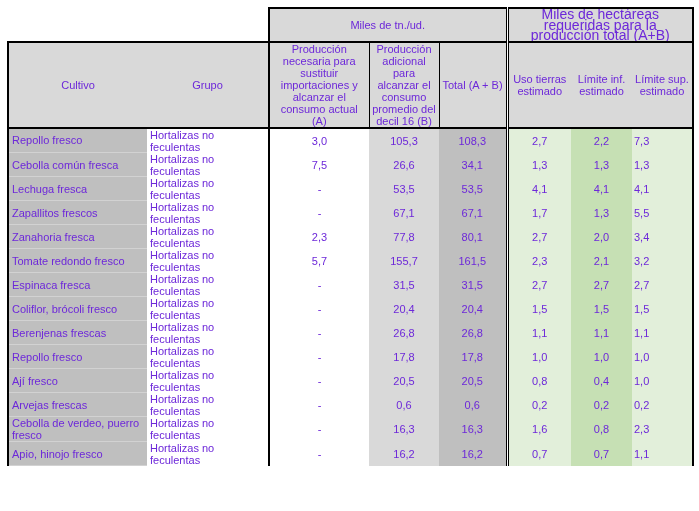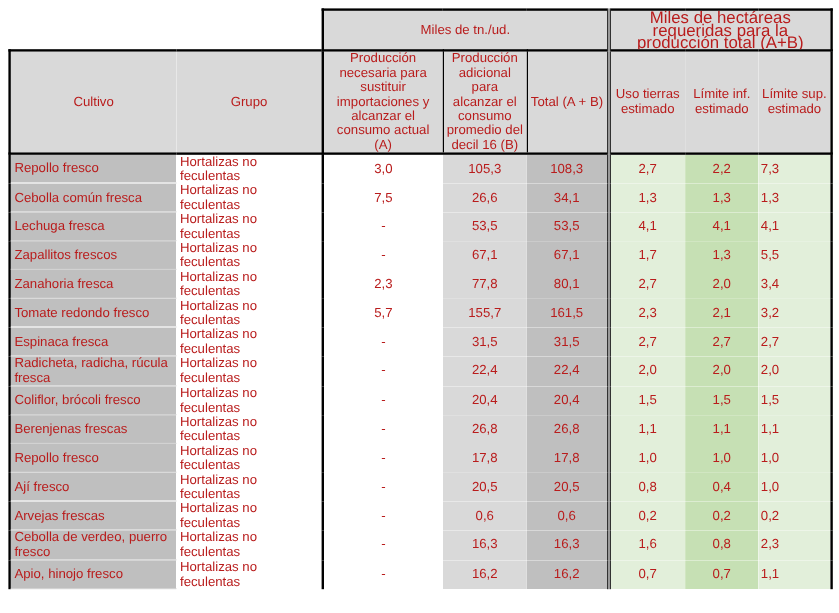--- a/index.html
+++ b/index.html
@@ -1,18 +1,18 @@
 <!DOCTYPE html>
 <html><head>
 <meta charset="utf-8">
 <style>
   html,body{margin:0;padding:0;background:#fff;}
   .sheet{
     position:relative;width:699px;height:511px;background:#fff;
-    font-family:"Liberation Sans",sans-serif;color:#b91c1c;overflow:hidden;
+    font-family:"Liberation Sans",sans-serif;color:#6d28d9;overflow:hidden;
   }
   table.crops{
     position:absolute;left:7px;top:7px;width:685px;
     border-collapse:collapse;table-layout:fixed;
   }
   td{font-size:11px;line-height:12px;overflow:hidden;padding:0 2px;vertical-align:middle;}
   
   tr.band-row{height:20px;}
   td.band-empty{border:none;background:#fff;}
   td.band{background:#D9D9D9;border:2px solid #000;text-align:center;}
@@ -134,30 +134,20 @@
           <td class="c-cultivo">Espinaca fresca</td>
           <td class="c-grupo">Hortalizas no feculentas</td>
           <td class="c-a">-</td>
           <td class="c-b">31,5</td>
           <td class="c-total">31,5</td>
           <td class="c-uso">2,7</td>
           <td class="c-inf">2,7</td>
           <td class="c-sup">2,7</td>
         </tr>
         <tr>
-          <td class="c-cultivo">Radicheta, radicha, rúcula fresca</td>
-          <td class="c-grupo">Hortalizas no feculentas</td>
-          <td class="c-a">-</td>
-          <td class="c-b">22,4</td>
-          <td class="c-total">22,4</td>
-          <td class="c-uso">2,0</td>
-          <td class="c-inf">2,0</td>
-          <td class="c-sup">2,0</td>
-        </tr>
-        <tr>
           <td class="c-cultivo">Coliflor, brócoli fresco</td>
           <td class="c-grupo">Hortalizas no feculentas</td>
           <td class="c-a">-</td>
           <td class="c-b">20,4</td>
           <td class="c-total">20,4</td>
           <td class="c-uso">1,5</td>
           <td class="c-inf">1,5</td>
           <td class="c-sup">1,5</td>
         </tr>
         <tr>

